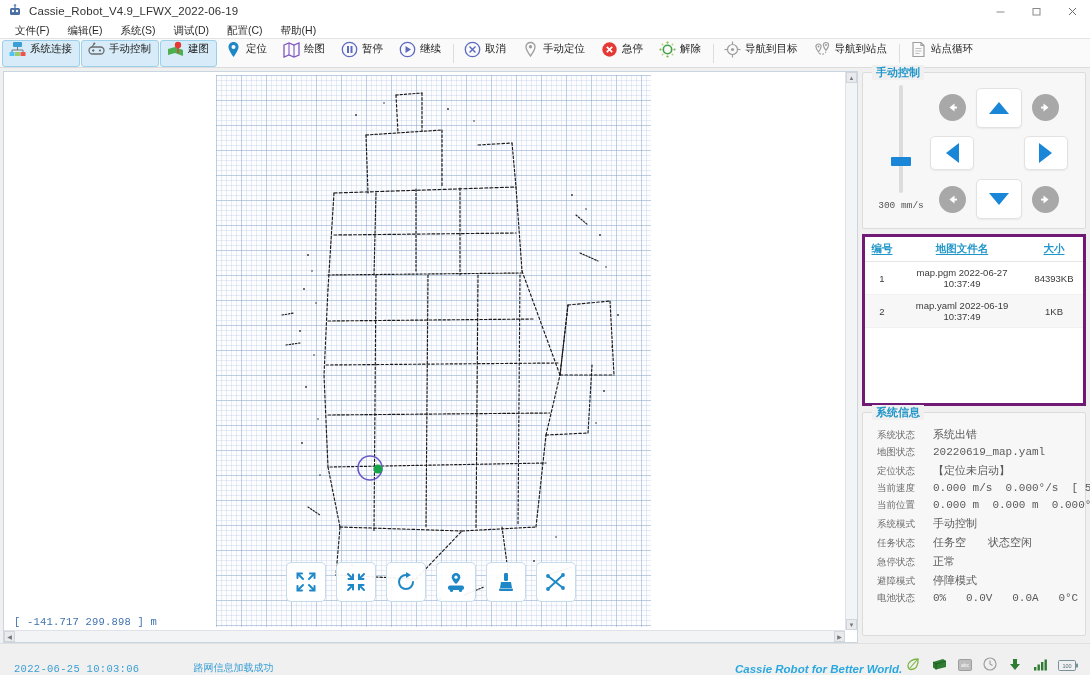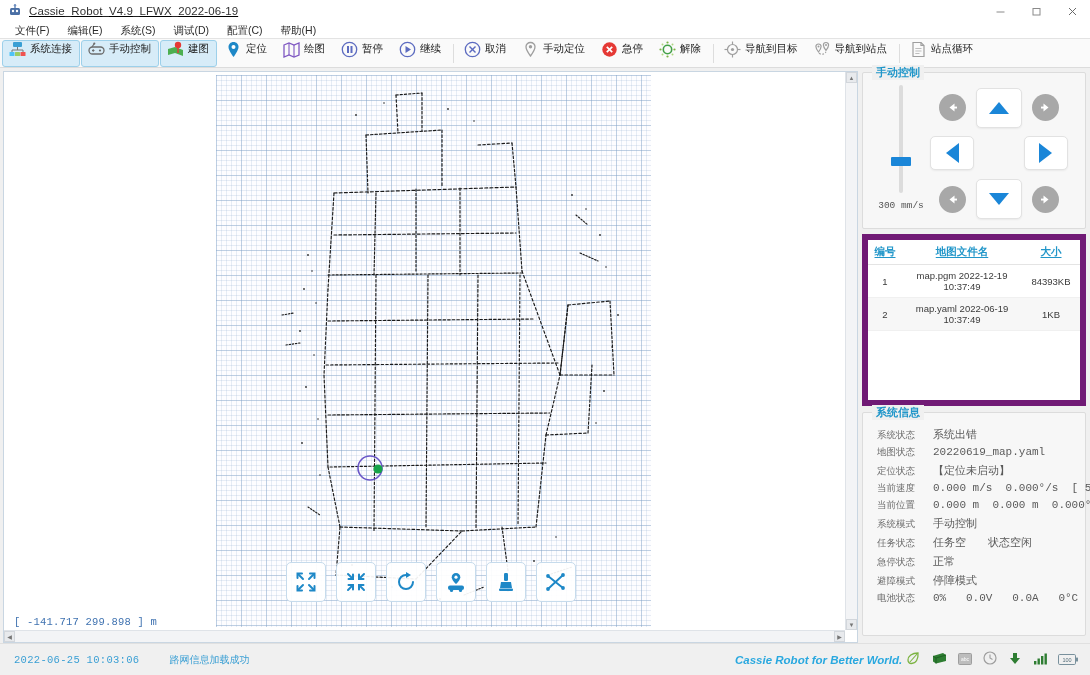--- a/index.html
+++ b/index.html
@@ -16,21 +16,20 @@
     background: #f0f0f0;
     display: flex; flex-direction: column;
   }
 
   
   .titlebar {
     height: 22px; flex: 0 0 22px;
     background: #ffffff;
     display: flex; align-items: center;
     position: relative;
-    text-decoration: underline;
   }
   .titlebar .app-icon {
     width: 16px; height: 16px; margin: 0 6px 0 7px;
     display: flex; align-items: center; justify-content: center;
   }
   .titlebar .title-text {
     font-size: 11.5px; color: #333; letter-spacing: .1px;
   }
   .win-btns { position: absolute; right: 0; top: 0; height: 22px; display: flex; }
   .win-btn {
@@ -219,21 +218,21 @@
     background: #ffffff; border: 1px solid #e2e2e2;
     border-radius: 5px;
     display: flex; align-items: center; justify-content: center;
     box-shadow: 0 1px 2px rgba(0,0,0,.06);
   }
   .dsquare.wide { width: 46px; height: 40px; }
 
   
   .filebox {
     flex: 0 0 172px; height: 172px;
-    background: #ffffff; border: 6px solid #701a75;
+    background: #ffffff; border: 3px solid #701a75;
     margin-bottom: 6px;
     overflow: hidden;
   }
   table.filetable { width: 100%; border-collapse: collapse; }
   table.filetable th {
     font-size: 10.5px; color: #2196c9; font-weight: bold;
     padding: 5px 0 5px 0;
     border-bottom: 1px solid #e4e4e4;
     text-decoration: underline;
     text-underline-offset: 2px;
@@ -260,22 +259,23 @@
     font-size: 11px; color: #5a5a5a;
     font-family: "Liberation Mono","DejaVu Sans Mono",monospace;
     white-space: pre;
   }
 
   
   .statusbar {
     height: 32px; flex: 0 0 32px;
     background: #f0f0f0;
     border-top: 1px solid #e0e0e0;
-    display: flex; align-items: center;
+    display: flex; align-items: flex-end;
     position: relative;
+    gap: 24px;
   }
   .status-time {
     font-family: "Liberation Mono","DejaVu Sans Mono",monospace;
     font-size: 10.5px; color: #3a9fd4;
     margin-left: 14px; letter-spacing: .3px;
   }
   .status-msg {
     font-size: 10px; color: #3a9fd4;
     margin-left: 30px;
   }
@@ -776,21 +776,21 @@
           <thead>
             <tr>
               <th class="col-id">编号</th>
               <th>地图文件名</th>
               <th class="col-size">大小</th>
             </tr>
           </thead>
           <tbody>
             <tr>
               <td>1</td>
-              <td>map.pgm  2022-12-19 10:37:49</td>
+              <td>map.pgm  2022-06-27 10:37:49</td>
               <td>84393KB</td>
             </tr>
             <tr class="alt">
               <td>2</td>
               <td>map.yaml  2022-06-19 10:37:49</td>
               <td>1KB</td>
             </tr>
           </tbody>
         </table>
       </div>

